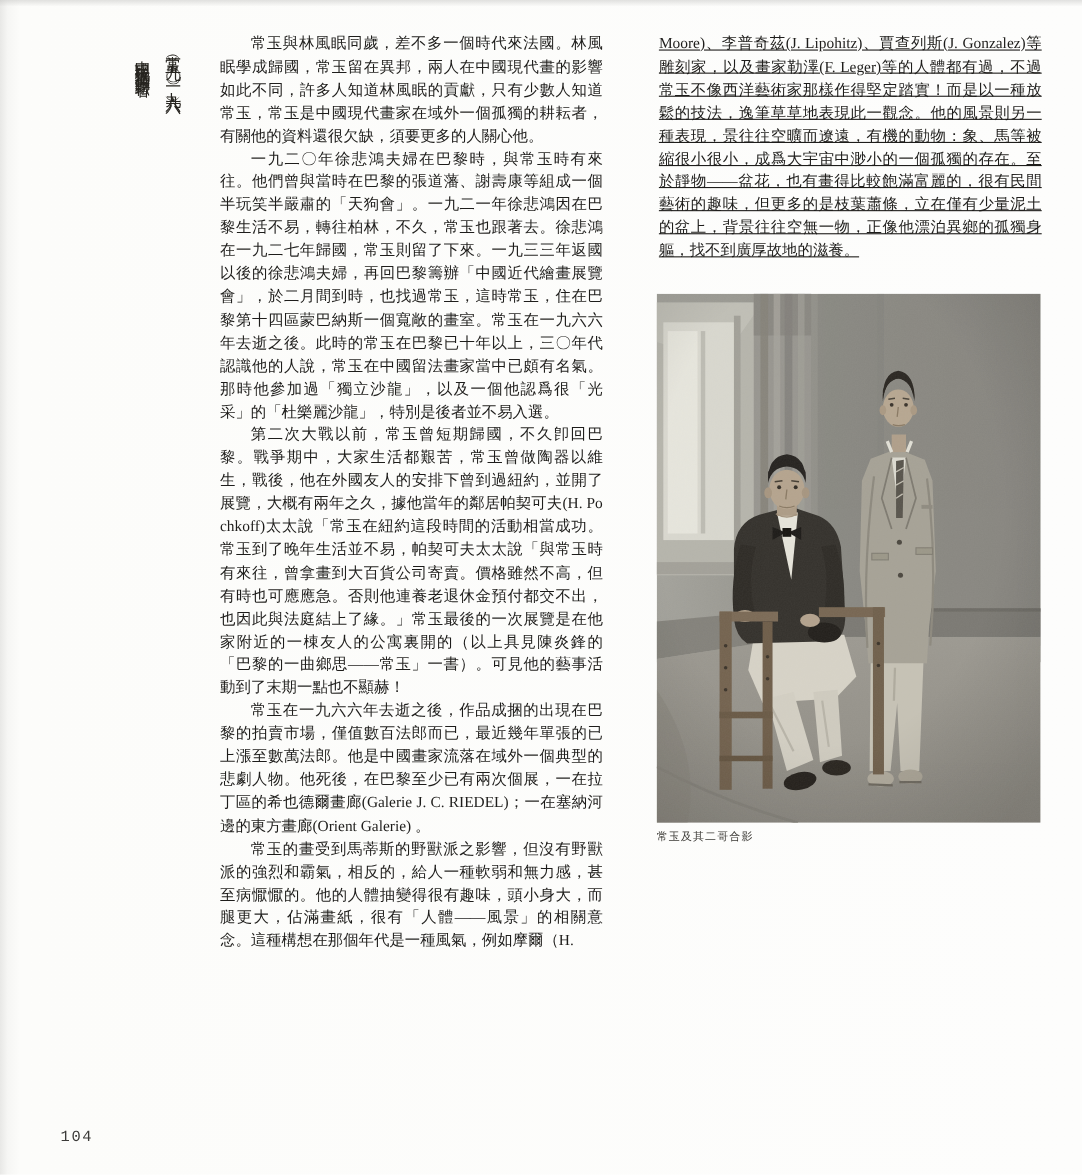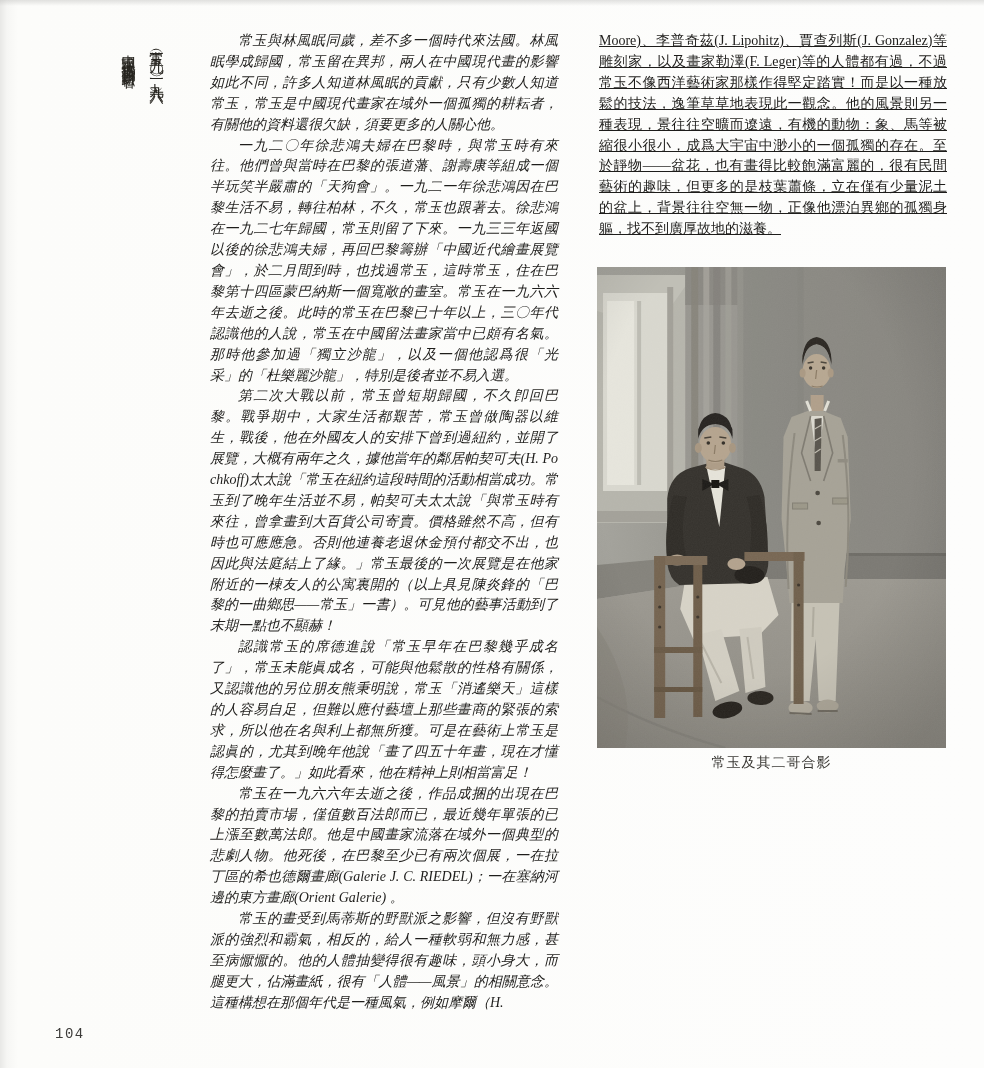--- a/index.html
+++ b/index.html
@@ -29,31 +29,30 @@
   .mast-sub{left:121px;top:44px;font-size:14px;}
   
   .col{
     position:absolute;width:348px;
     font-size:14px;line-height:20.9px;
     text-align:justify;text-justify:inter-ideograph;
     word-break:break-all;
   }
   .col p{margin:0;text-indent:2em;}
   .col p.no-indent{text-indent:0;text-decoration:underline;}
-  .col-left{left:210px;top:31px;height:1016px;font-style:italic;}
+  .col-left{left:200px;top:31px;height:1016px;}
   .col-right{left:599px;top:31px;}
   
   .photo{
     position:absolute;left:597px;top:267px;margin:0;width:349px;
   }
   .photo svg{display:block;width:349px;height:481px;}
   .photo figcaption{
-    margin-top:6px;font-size:14px;color:#3a3834;letter-spacing:1px;
+    margin-top:6px;font-size:10px;color:#3a3834;letter-spacing:1px;
     font-family:"Liberation Serif","DejaVu Serif",serif;
-    text-align:center;
   }
   .page-number{
     position:absolute;left:55px;top:1026px;
     font-family:Liberation Mono, monospace;
     font-size:14px;letter-spacing:1.5px;color:#3c3b39;
   }
 </style>
 </head>
 <body>
 
@@ -61,21 +60,20 @@
 
   <div class="page-number">104</div>
 
   <div class="mast-main">常玉（一九〇〇～一九六六）</div>
   <div class="mast-sub">中國現代畫孤獨的耕耘者</div>
 
   <div class="col col-left">
     <p>常玉與林風眠同歲，差不多一個時代來法國。林風眠學成歸國，常玉留在異邦，兩人在中國現代畫的影響如此不同，許多人知道林風眠的貢獻，只有少數人知道常玉，常玉是中國現代畫家在域外一個孤獨的耕耘者，有關他的資料還很欠缺，須要更多的人關心他。</p>
     <p>一九二〇年徐悲鴻夫婦在巴黎時，與常玉時有來往。他們曾與當時在巴黎的張道藩、謝壽康等組成一個半玩笑半嚴肅的「天狗會」。一九二一年徐悲鴻因在巴黎生活不易，轉往柏林，不久，常玉也跟著去。徐悲鴻在一九二七年歸國，常玉則留了下來。一九三三年返國以後的徐悲鴻夫婦，再回巴黎籌辦「中國近代繪畫展覽會」，於二月間到時，也找過常玉，這時常玉，住在巴黎第十四區蒙巴納斯一個寬敞的畫室。常玉在一九六六年去逝之後。此時的常玉在巴黎已十年以上，三〇年代認識他的人說，常玉在中國留法畫家當中已頗有名氣。那時他參加過「獨立沙龍」，以及一個他認爲很「光采」的「杜樂麗沙龍」，特別是後者並不易入選。</p>
     <p>第二次大戰以前，常玉曾短期歸國，不久卽回巴黎。戰爭期中，大家生活都艱苦，常玉曾做陶器以維生，戰後，他在外國友人的安排下曾到過紐約，並開了展覽，大概有兩年之久，據他當年的鄰居帕契可夫(H. Pochkoff)太太說「常玉在紐約這段時間的活動相當成功。常玉到了晚年生活並不易，帕契可夫太太說「與常玉時有來往，曾拿畫到大百貨公司寄賣。價格雖然不高，但有時也可應應急。否則他連養老退休金預付都交不出，也因此與法庭結上了緣。」常玉最後的一次展覽是在他家附近的一棟友人的公寓裏開的（以上具見陳炎鋒的「巴黎的一曲鄉思——常玉」一書）。可見他的藝事活動到了末期一點也不顯赫！</p>
-    <p>認識常玉的席德進說「常玉早年在巴黎幾乎成名了」，常玉未能眞成名，可能與他鬆散的性格有關係，又認識他的另位朋友熊秉明說，常玉「消遙樂天」這樣的人容易自足，但難以應付藝壇上那些畫商的緊張的索求，所以他在名與利上都無所獲。可是在藝術上常玉是認眞的，尤其到晚年他說「畫了四五十年畫，現在才懂得怎麼畫了。」如此看來，他在精神上則相當富足！</p>
     <p>常玉在一九六六年去逝之後，作品成捆的出現在巴黎的拍賣市場，僅值數百法郎而已，最近幾年單張的已上漲至數萬法郎。他是中國畫家流落在域外一個典型的悲劇人物。他死後，在巴黎至少已有兩次個展，一在拉丁區的希也德爾畫廊(Galerie J. C. RIEDEL)；一在塞納河邊的東方畫廊(Orient Galerie) 。</p>
     <p>常玉的畫受到馬蒂斯的野獸派之影響，但沒有野獸派的強烈和霸氣，相反的，給人一種軟弱和無力感，甚至病懨懨的。他的人體抽變得很有趣味，頭小身大，而腿更大，佔滿畫紙，很有「人體——風景」的相關意念。這種構想在那個年代是一種風氣，例如摩爾（H.</p>
   </div>
 
   <div class="col col-right">
     <p class="no-indent">Moore)、李普奇茲(J. Lipohitz)、賈查列斯(J. Gonzalez)等雕刻家，以及畫家勒澤(F. Leger)等的人體都有過，不過常玉不像西洋藝術家那樣作得堅定踏實！而是以一種放鬆的技法，逸筆草草地表現此一觀念。他的風景則另一種表現，景往往空曠而遼遠，有機的動物：象、馬等被縮很小很小，成爲大宇宙中渺小的一個孤獨的存在。至於靜物——盆花，也有畫得比較飽滿富麗的，很有民間藝術的趣味，但更多的是枝葉蕭條，立在僅有少量泥土的盆上，背景往往空無一物，正像他漂泊異鄉的孤獨身軀，找不到廣厚故地的滋養。</p>
   </div>
 
   <figure class="photo">
     <svg viewBox="0 0 348 481" preserveAspectRatio="none" role="img">

